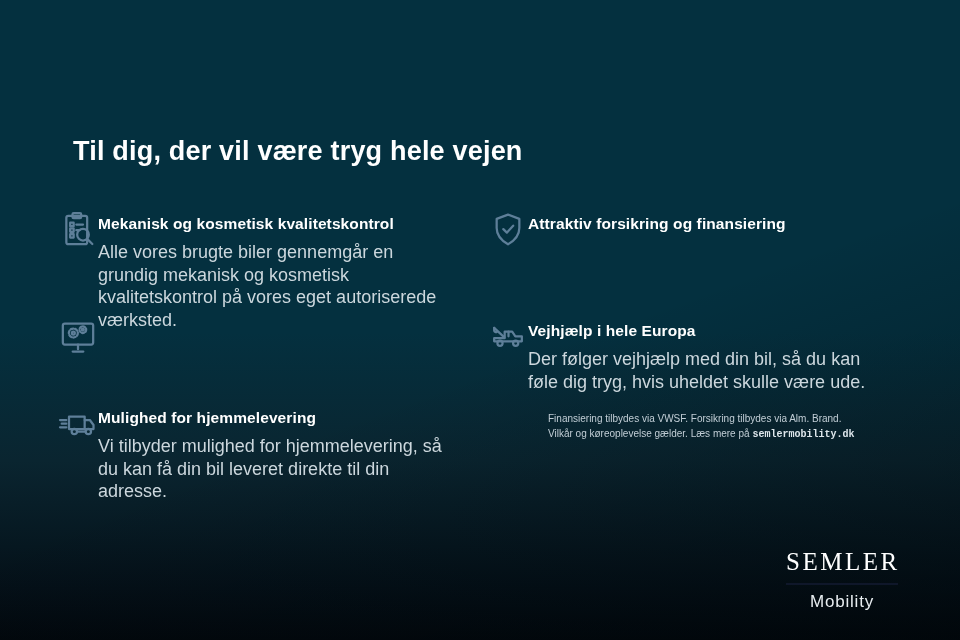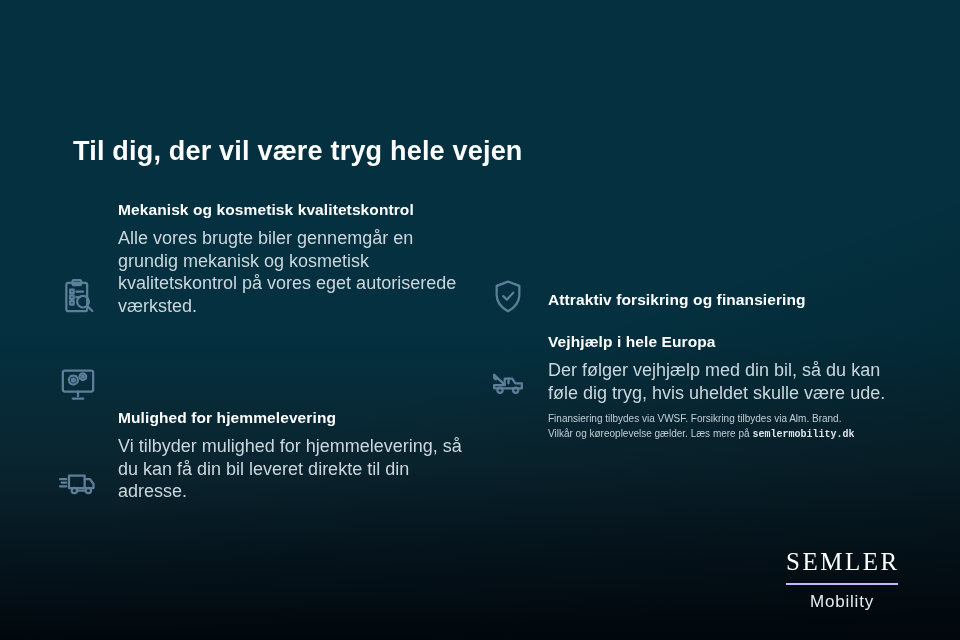--- a/index.html
+++ b/index.html
@@ -33,22 +33,21 @@
     left: 58px;
     top: 210px;
     width: 850px;
     display: grid;
     grid-template-columns: 430px 420px;
     grid-template-rows: 107px 87px auto;
   }
 
   .feature {
     display: flex;
-    align-items: flex-end;
-    gap: 20px;
+    align-items: flex-start;
   }
   .feature .icon-box {
     flex: none;
     width: 40px;
     height: 40px;
     margin-top: 0px;
   }
   .feature .icon-box svg {
     width: 40px;
     height: 40px;
@@ -87,21 +86,21 @@
     top: 548px;
     width: 112px;
     text-align: center;
   }
   .logo-brand {
     font-family: "Liberation Serif", serif;
     font-size: 25px;
     letter-spacing: 2.5px;
     color: #ffffff;
     padding-bottom: 7px;
-    border-bottom: 2px solid #c4b5fd;
+    border-bottom: 2px solid #0f172a;
     display: block;
   }
   .logo-sub {
     display: block;
     margin-top: 7px;
     font-size: 17px;
     letter-spacing: 0.8px;
     color: #e8edf0;
   }
 </style>

